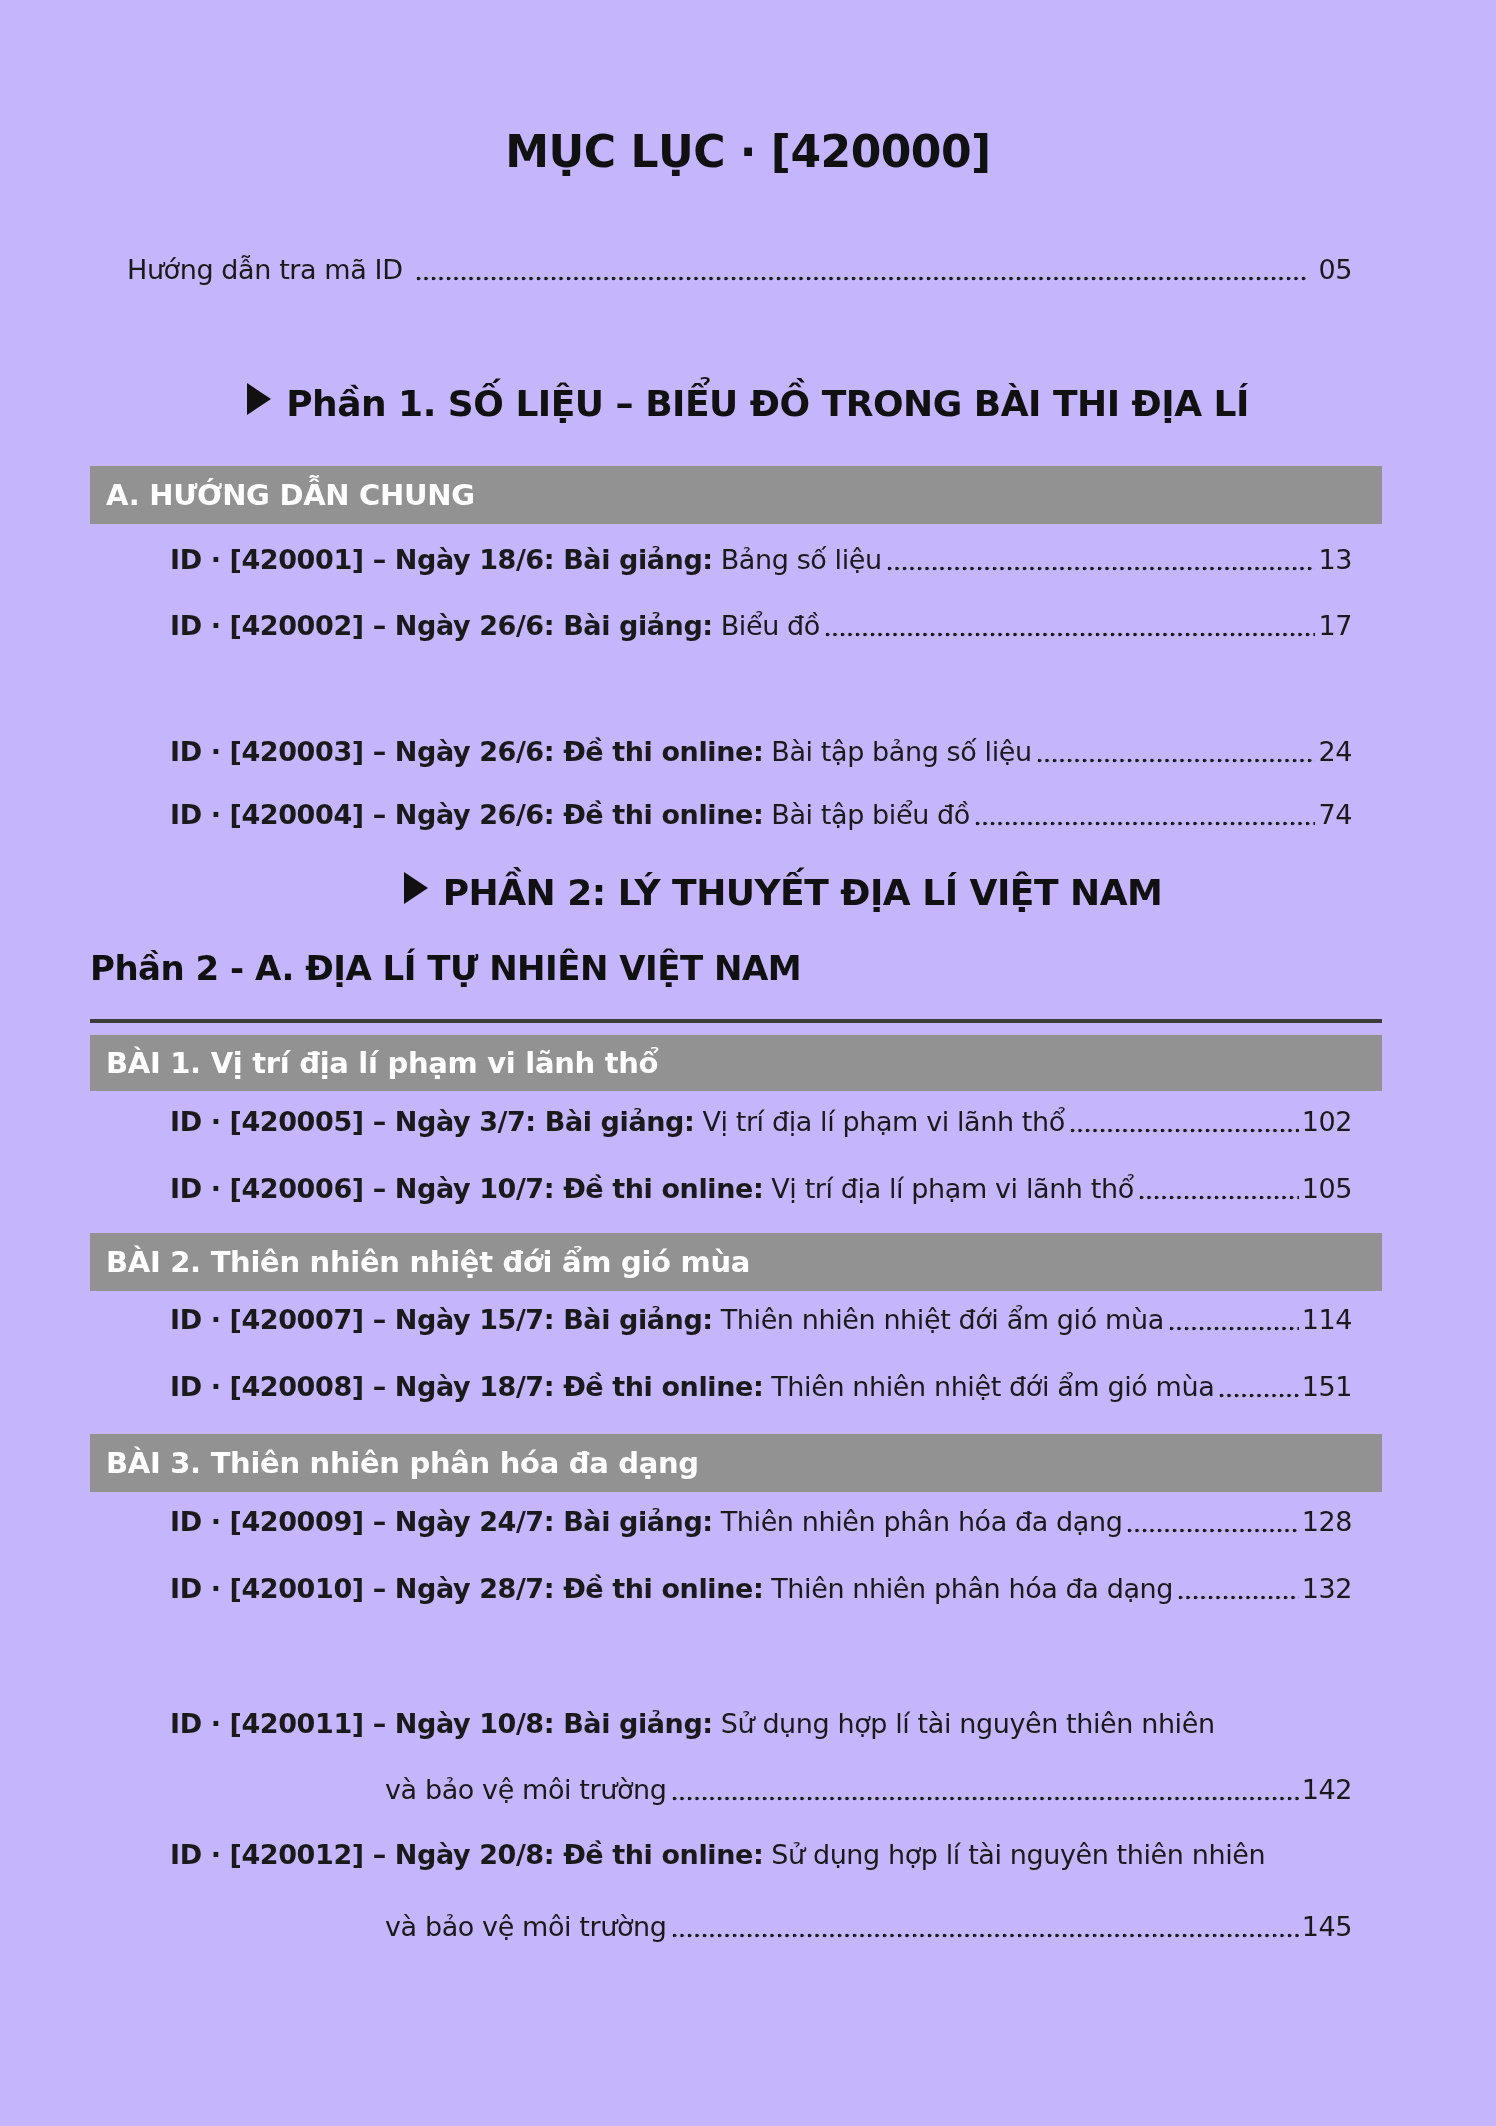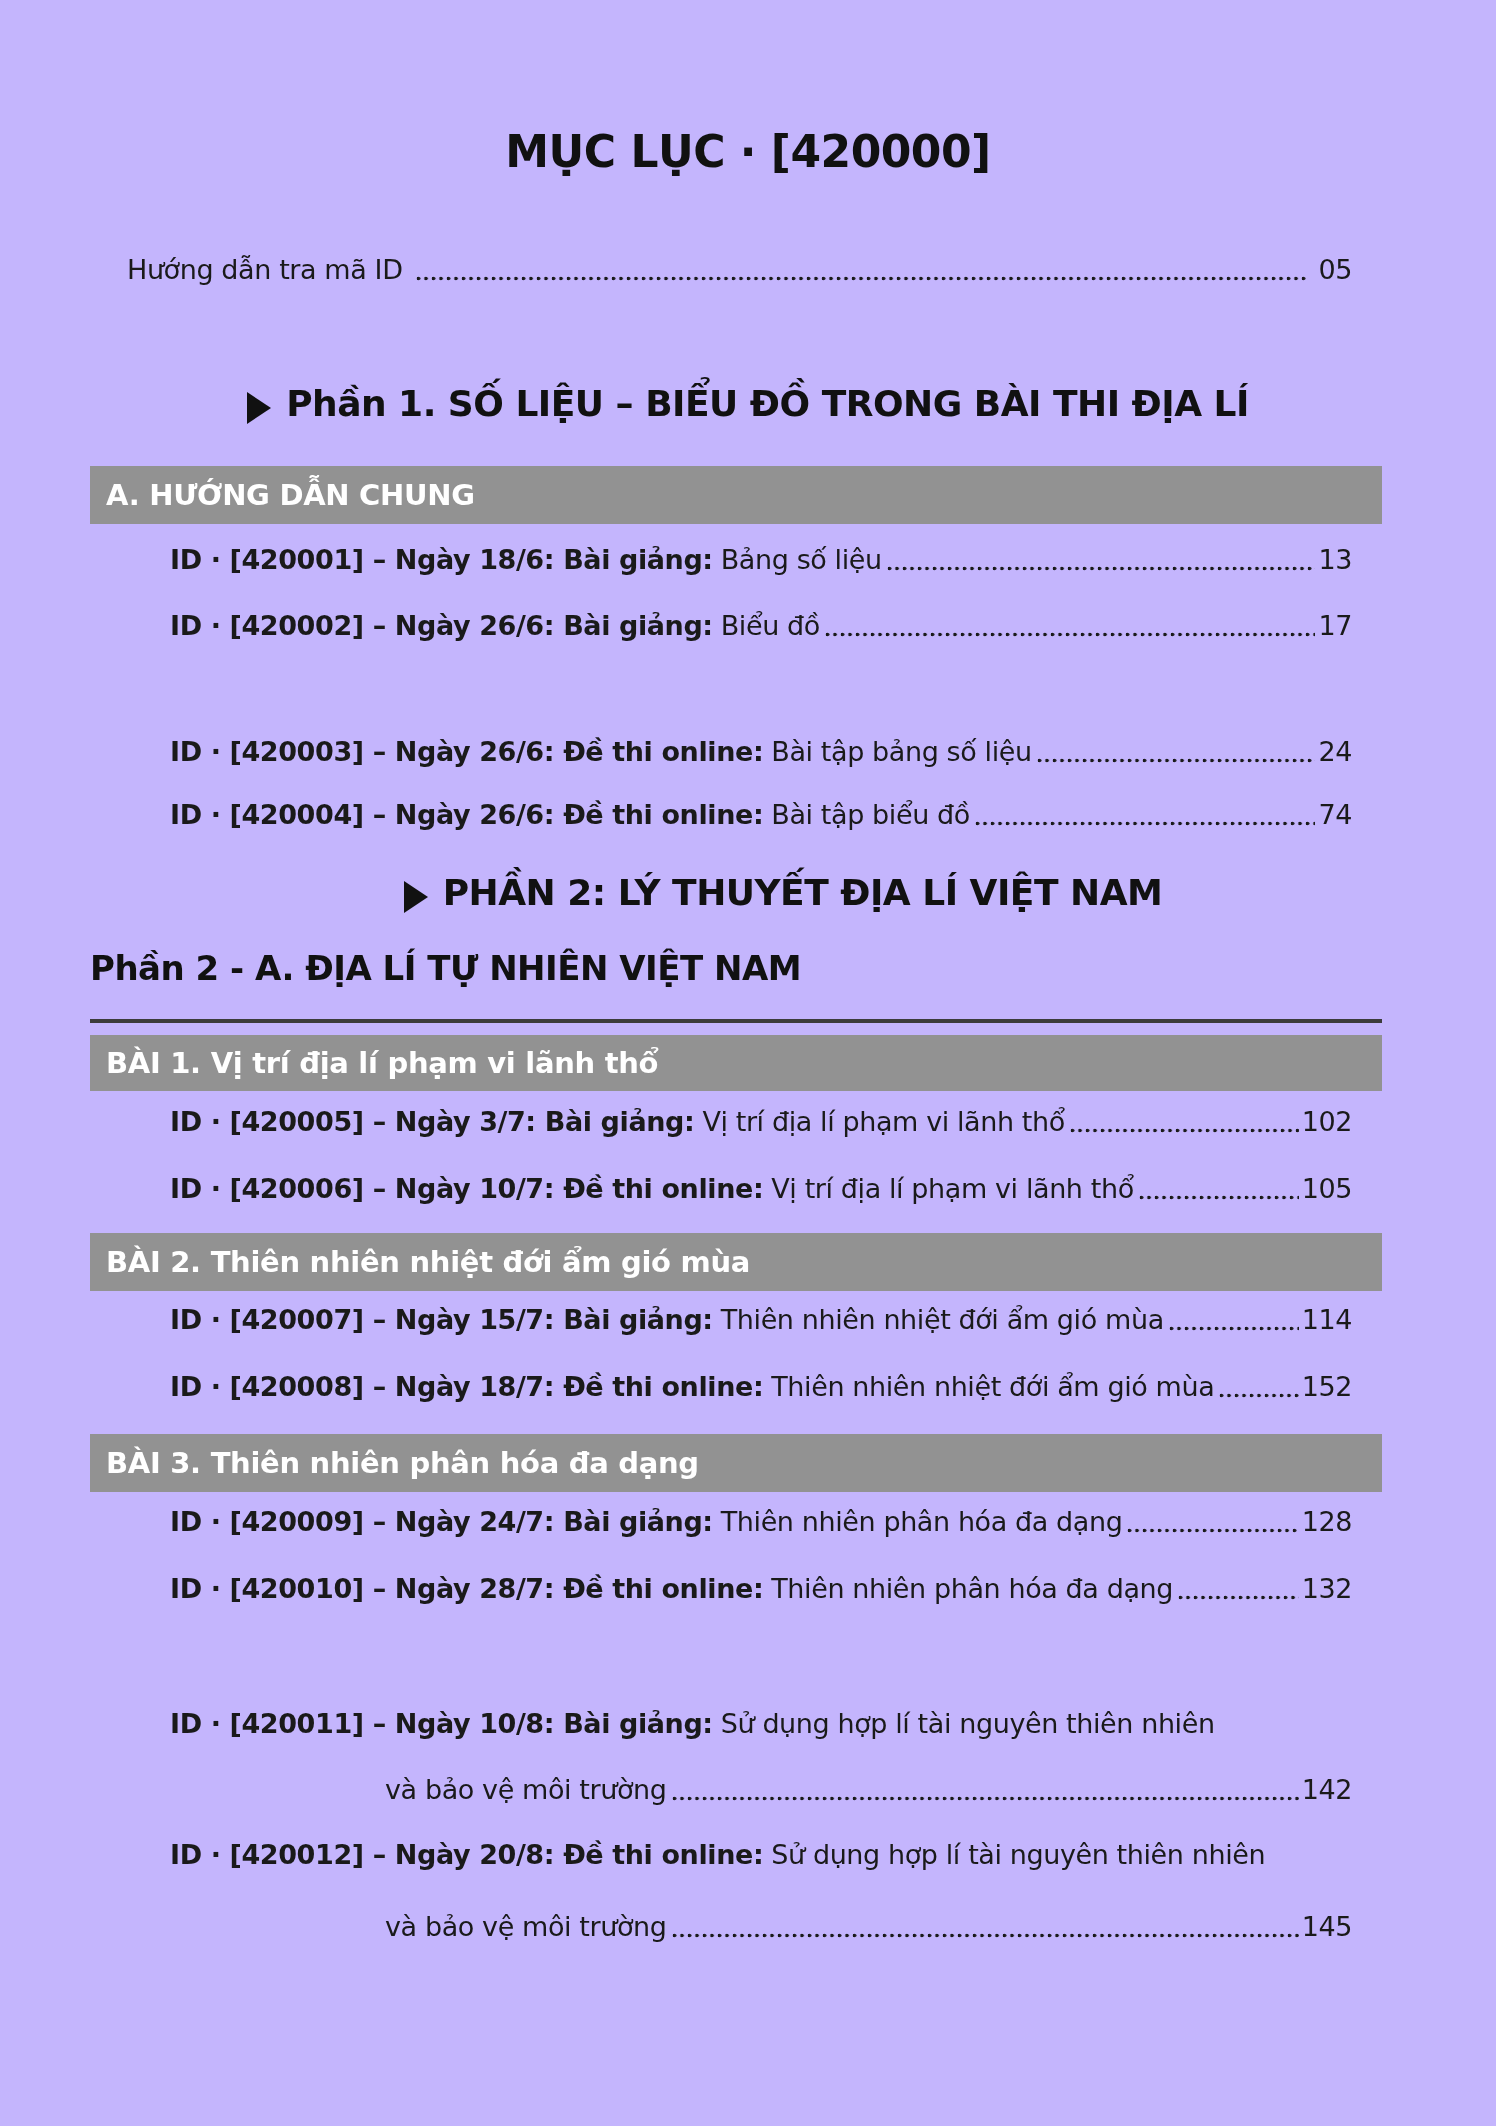--- a/index.html
+++ b/index.html
@@ -28,21 +28,21 @@
   .prefix{font-weight:bold;margin-right:8px;}
   .leader{
     flex:1;min-width:18px;align-self:flex-end;
     height:5px;margin:0 3px 7px 5px;
     background-image:radial-gradient(circle at 2.5px 2.5px,#1a1a1a 1.6px,transparent 2.1px);
     background-size:7.5px 5px;background-repeat:repeat-x;background-position:left center;
   }
   .pagenum{flex:none;}
   .h-center{
     position:absolute;left:0;width:1496px;
-    display:flex;justify-content:center;align-items:flex-end;gap:15px;
+    display:flex;justify-content:center;align-items:flex-start;gap:15px;
     font-weight:bold;color:#111;letter-spacing:-0.5px;
   }
   .h1-part{top:383px;font-size:36px;}
   .h2-part{top:872px;font-size:36px;padding-left:35px;}
   .tri{
     width:0;height:0;flex:none;
     border-left:24px solid #111;
     border-top:16px solid transparent;
     border-bottom:16px solid transparent;
   }
@@ -131,21 +131,21 @@
     <span>BÀI 2. Thiên nhiên nhiệt đới ẩm gió mùa</span>
   </div>
   <div class="entry" style="top:1302px">
     <span class="entry-text"><b class="prefix">ID · [420007] – Ngày 15/7: Bài giảng:</b><span>Thiên nhiên nhiệt đới ẩm gió mùa</span></span>
     <span class="leader"></span>
     <span class="pagenum">114</span>
   </div>
   <div class="entry" style="top:1369px">
     <span class="entry-text"><b class="prefix">ID · [420008] – Ngày 18/7: Đề thi online:</b><span>Thiên nhiên nhiệt đới ẩm gió mùa</span></span>
     <span class="leader"></span>
-    <span class="pagenum">152</span>
+    <span class="pagenum">151</span>
   </div>
 
   <div class="bar" style="top:1434px">
     <span>BÀI 3. Thiên nhiên phân hóa đa dạng</span>
   </div>
   <div class="entry" style="top:1504px">
     <span class="entry-text"><b class="prefix">ID · [420009] – Ngày 24/7: Bài giảng:</b><span>Thiên nhiên phân hóa đa dạng</span></span>
     <span class="leader"></span>
     <span class="pagenum">128</span>
   </div>

